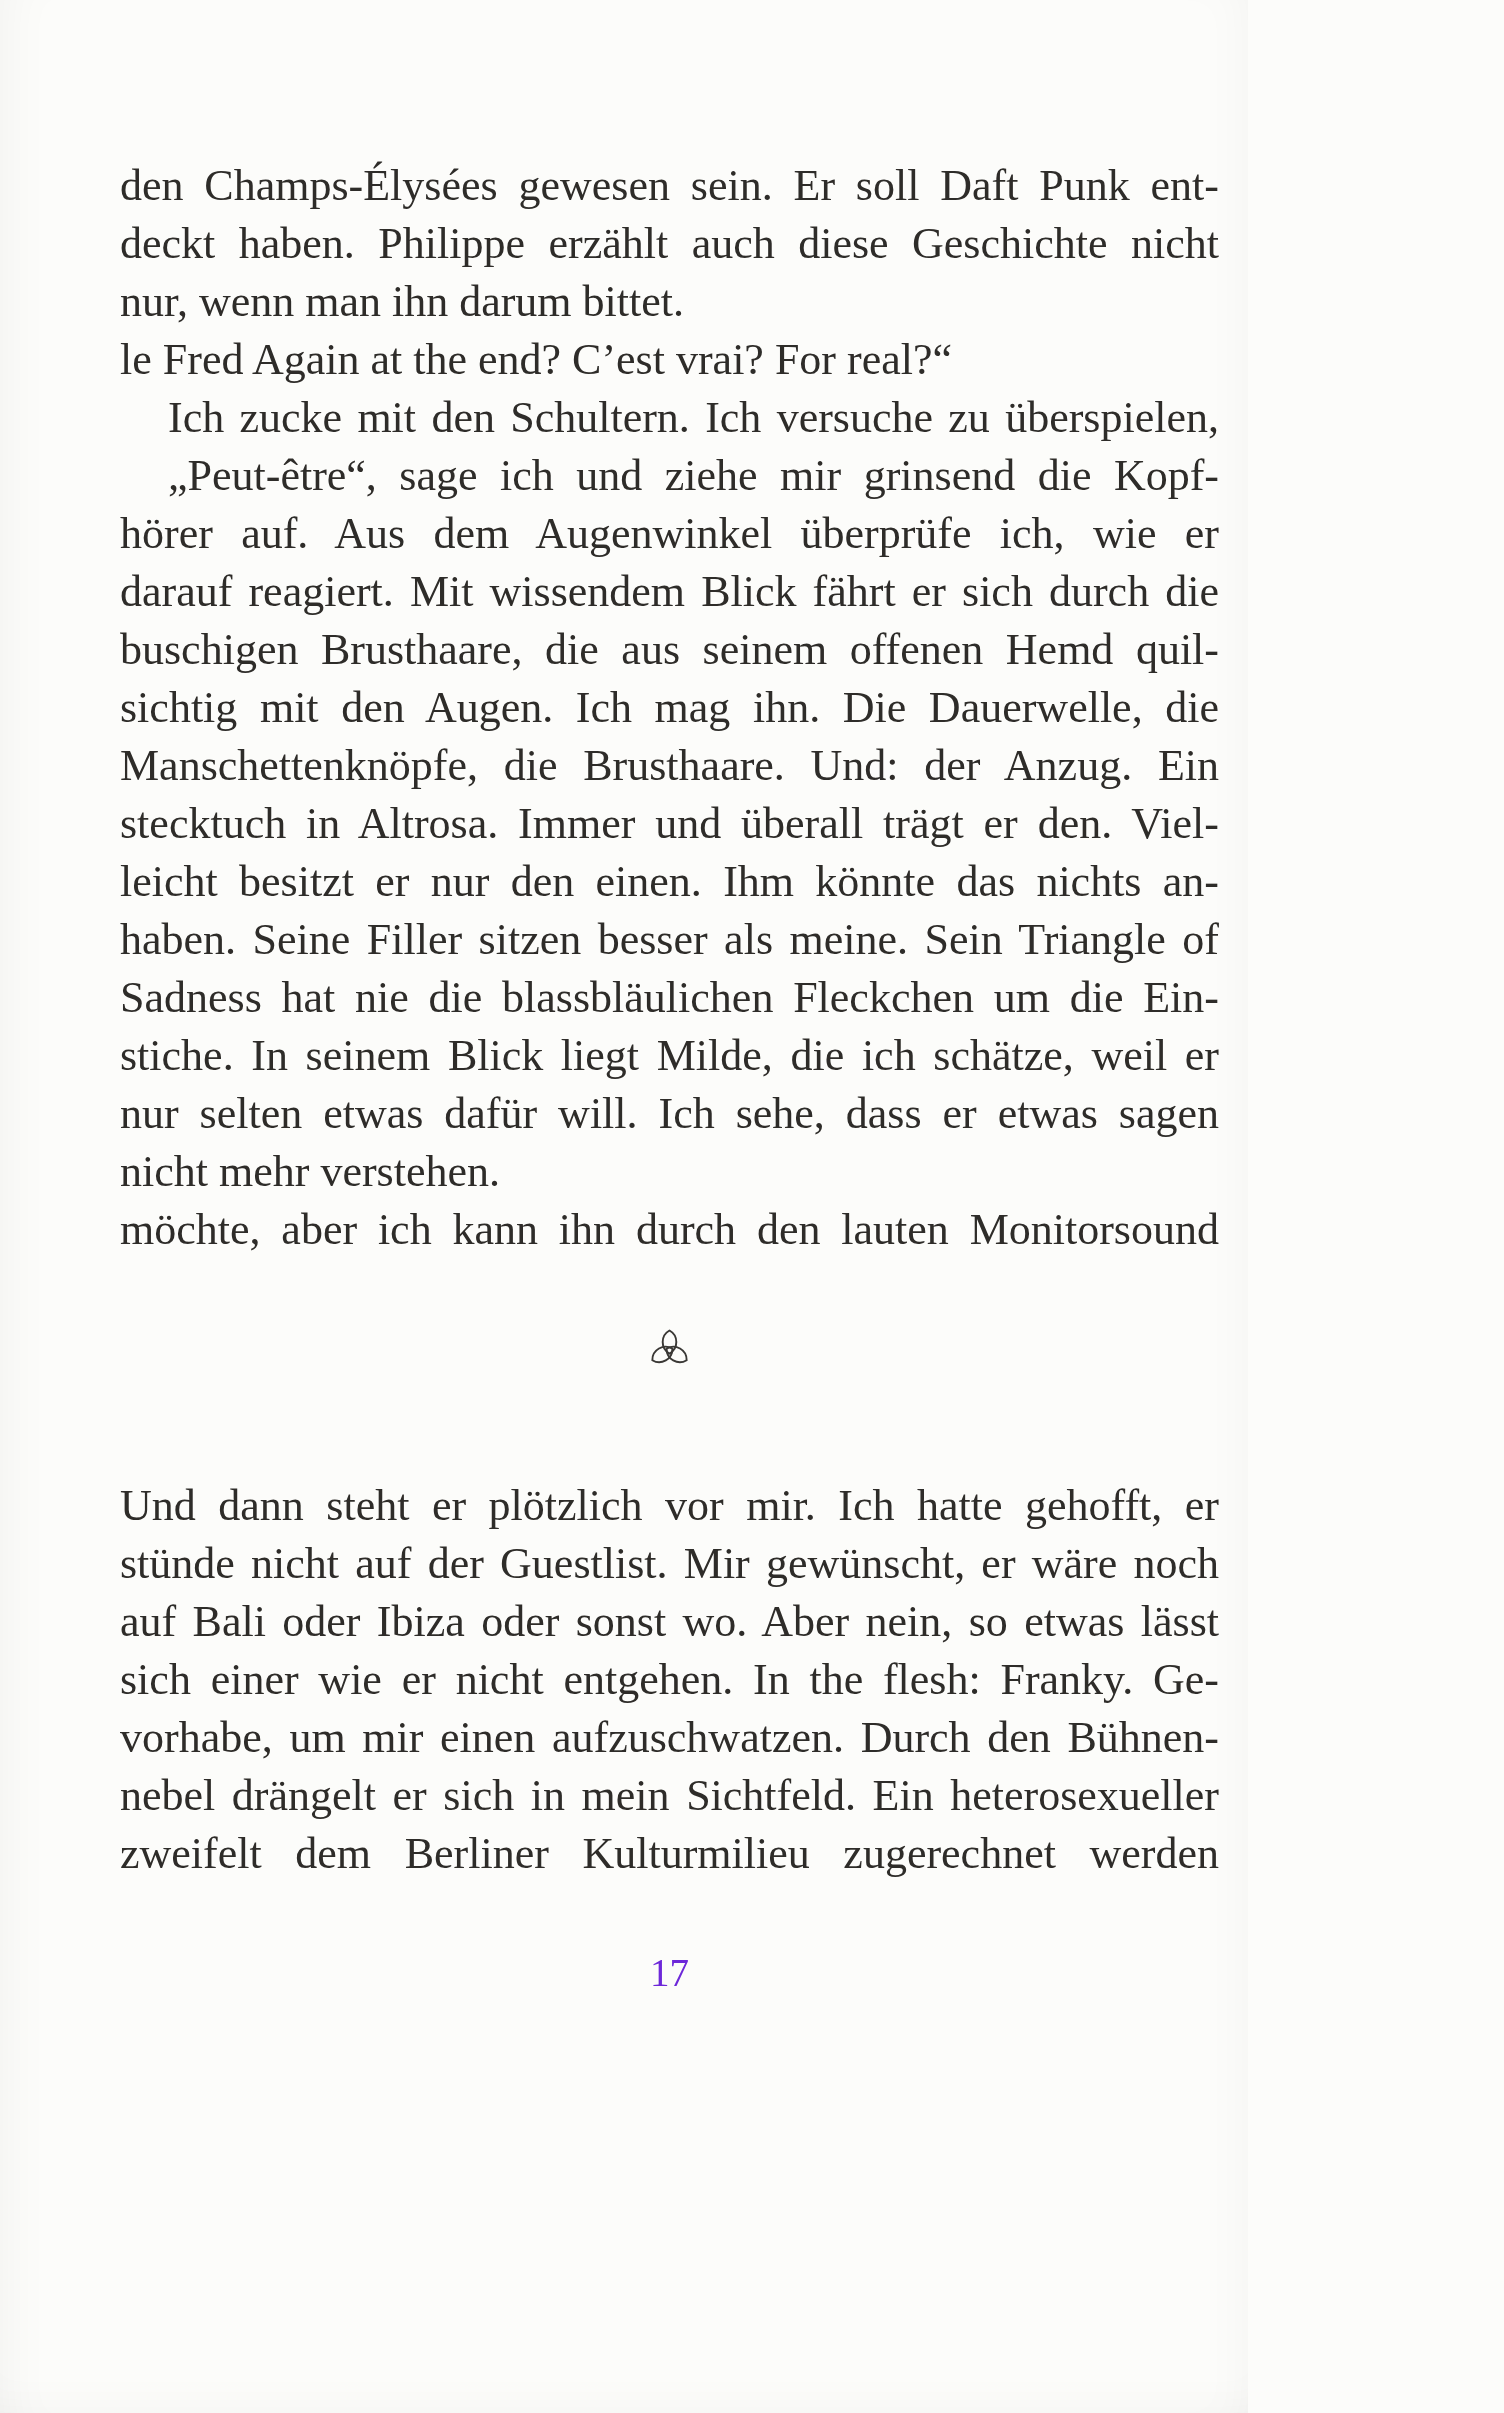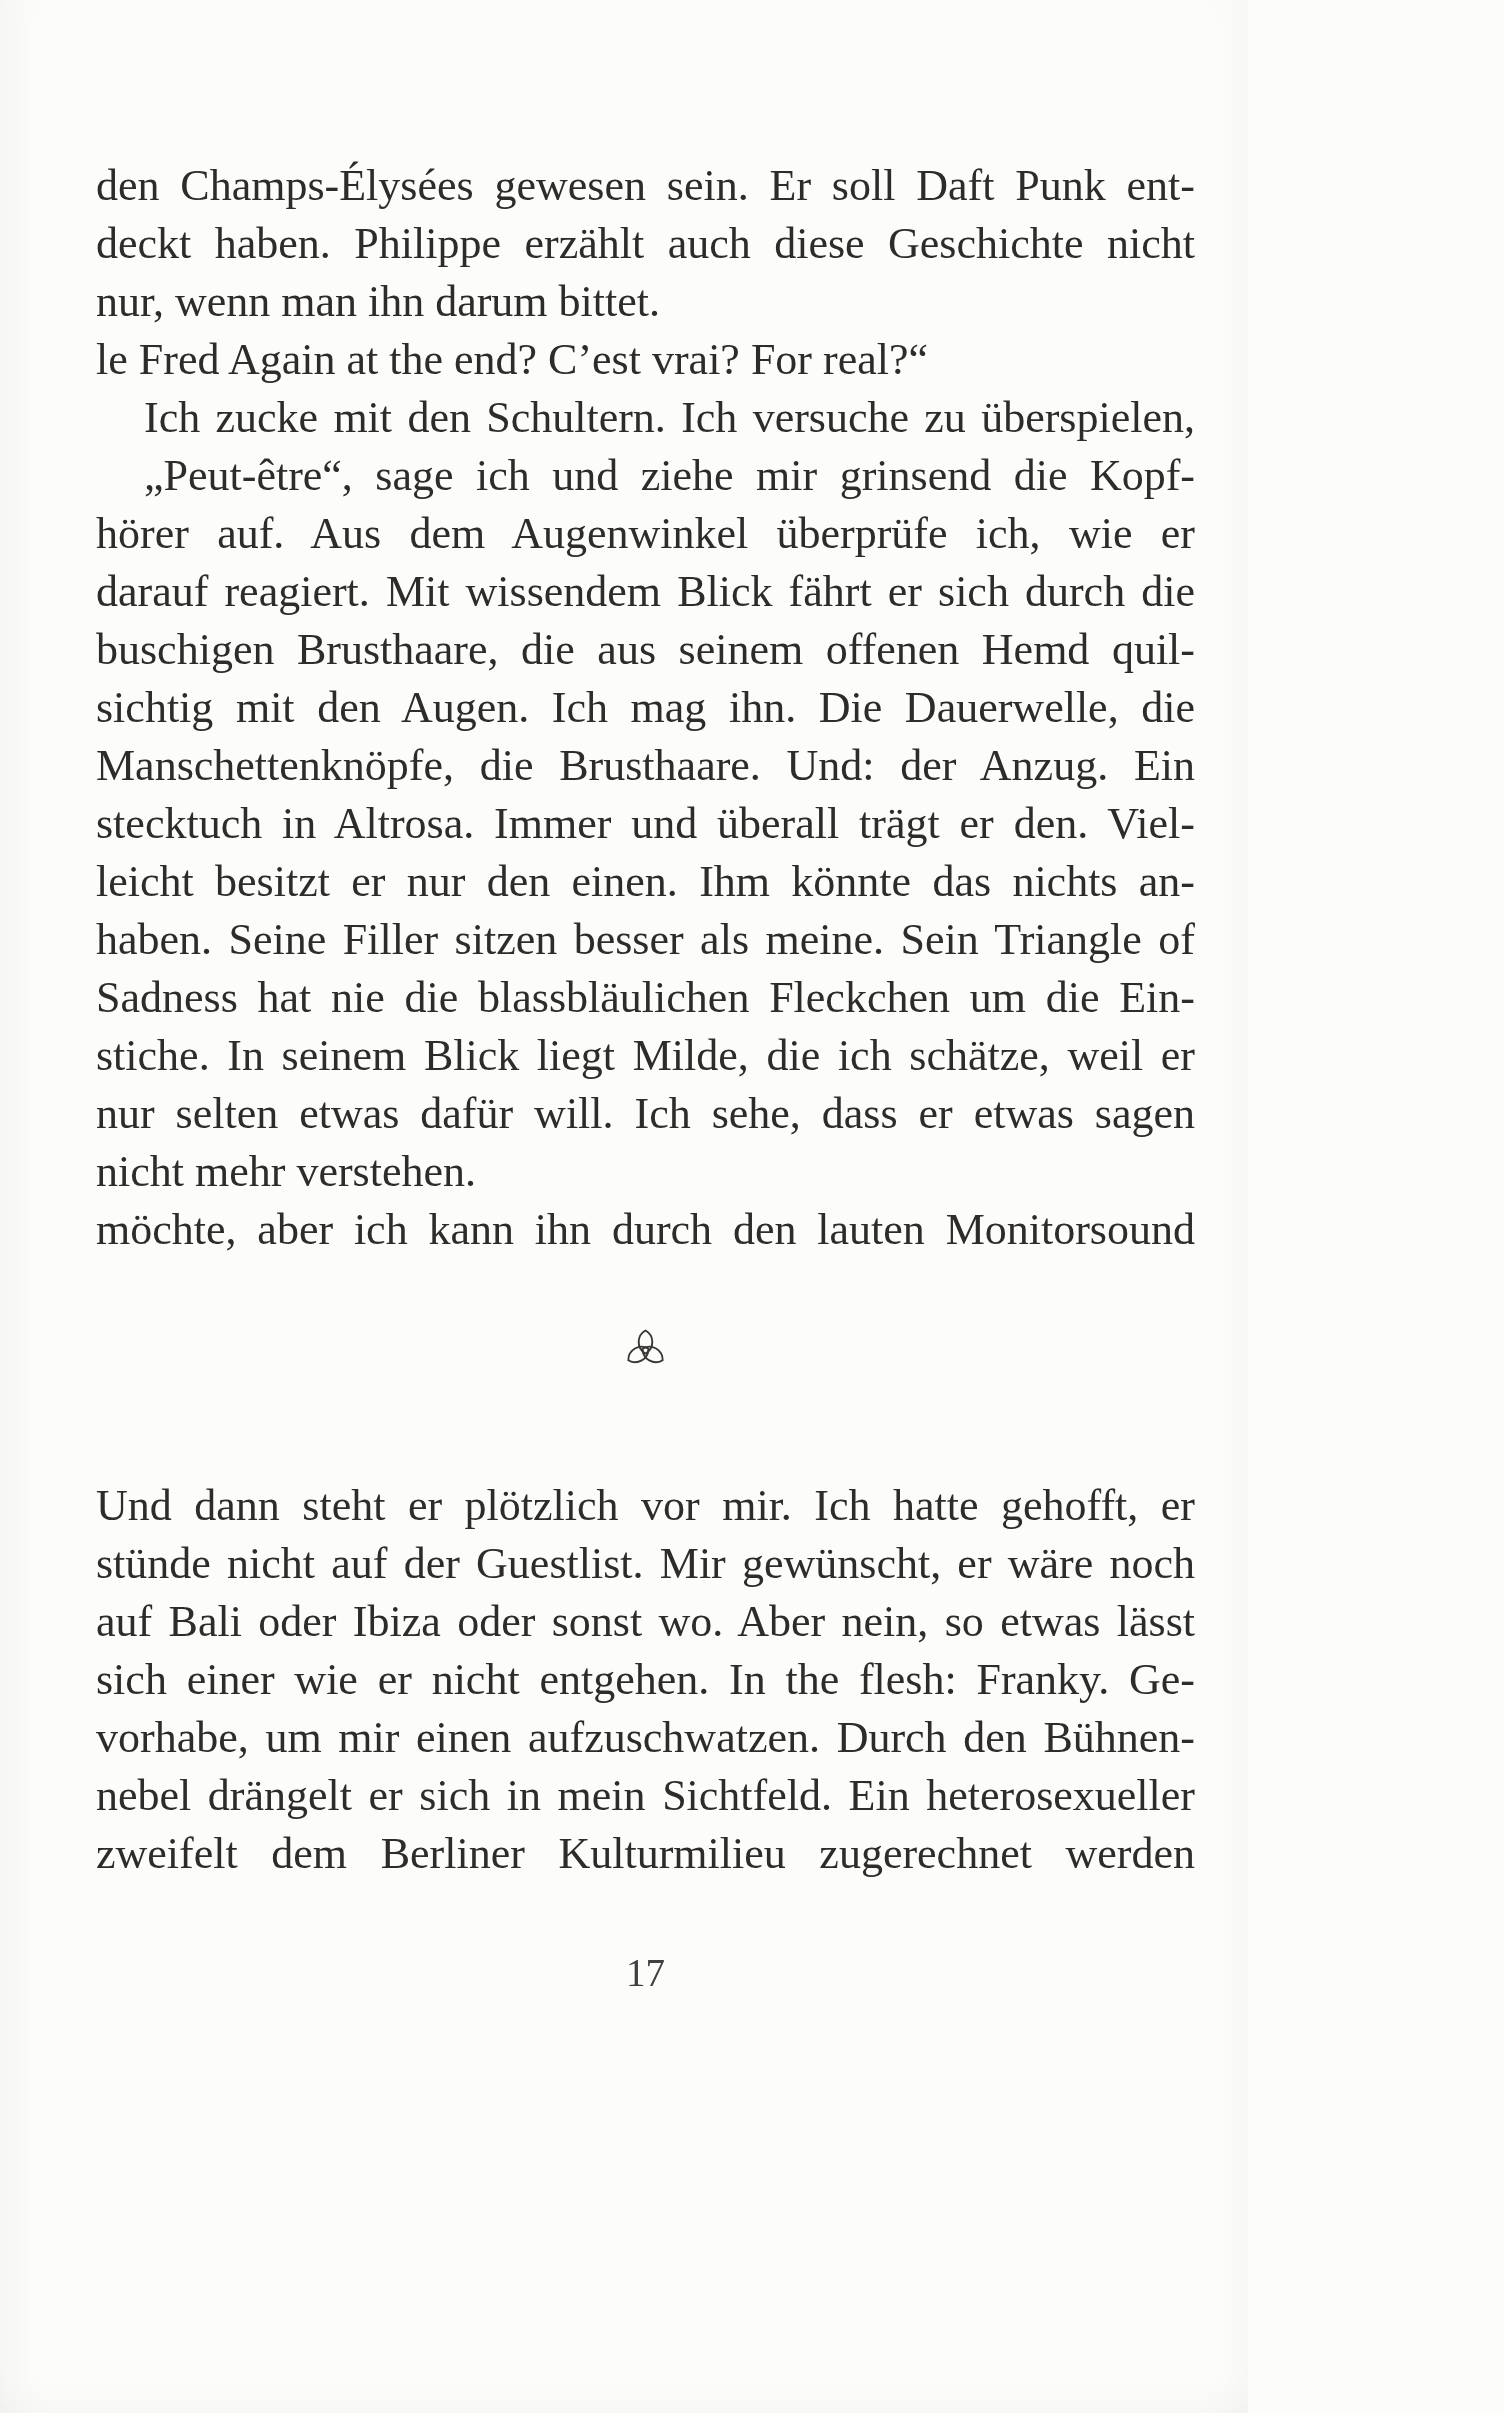--- a/index.html
+++ b/index.html
@@ -11,21 +11,21 @@
     height: 2413px;
     background: #fcfcfa;
     font-family: "Liberation Serif", "DejaVu Serif", serif;
     color: #2e2c29;
     overflow: hidden;
   }
   .book-page {
     box-sizing: border-box;
     width: 1248px;
     height: 2413px;
-    padding: 157px 193px 0 96px;
+    padding: 157px 193px 0 120px;
     background: #fcfcfa;
     box-shadow: inset 44px 0 56px -44px rgba(0,0,0,0.05),
                 inset -31px 0 50px -31px rgba(0,0,0,0.04),
                 inset 0 -38px 50px -38px rgba(0,0,0,0.04);
   }
   .text-block {
     width: 1099px;
   }
   .paragraph {
     margin: 0;
@@ -52,21 +52,21 @@
   .ornament-wrap svg {
     display: inline-block;
     vertical-align: middle;
   }
   .page-number {
     width: 1099px;
     margin-top: 68px;
     text-align: center;
     font-size: 39px;
     line-height: 44px;
-    color: #404040;
+    color: #6d28d9;
   }
 </style>
 </head>
 <body>
 
 <div class="book-page">
 
   <div class="text-block">
       <div class="paragraph">
         <div class="text-line">den Champs-Élysées gewesen sein. Er soll Daft Punk ent-</div>

